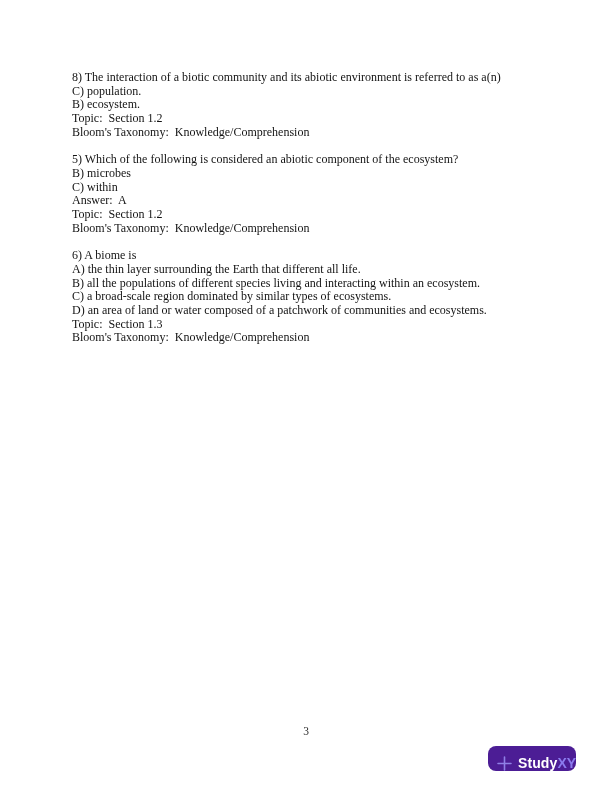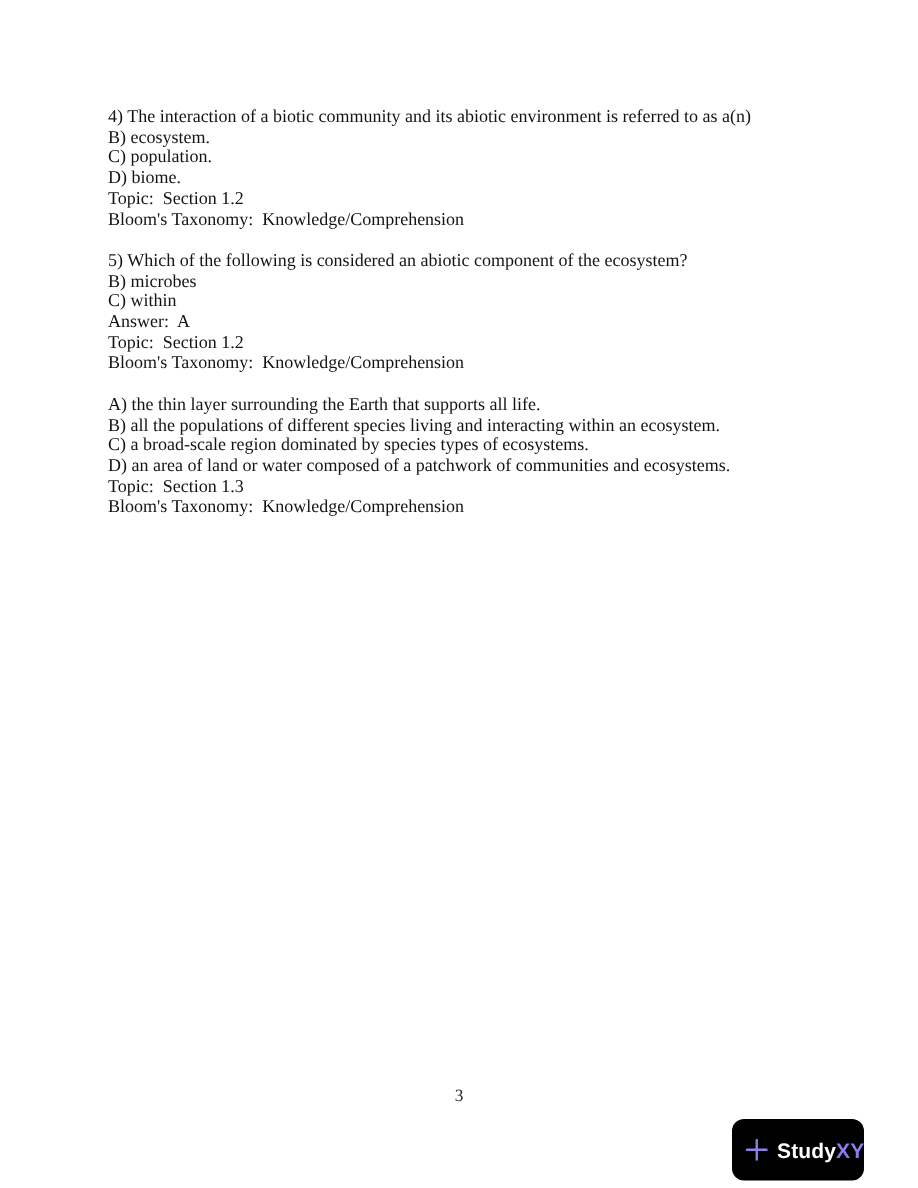--- a/index.html
+++ b/index.html
@@ -30,25 +30,25 @@
     width: 612px;
     text-align: center;
     font-size: 11.5px;
     color: #2b2b2b;
   }
   .badge {
     position: absolute;
     left: 488px;
     top: 746px;
     width: 88px;
-    height: 41px;
-    background: #000000;
+    height: 25px;
+    background: #4c1d95;
     border-radius: 8px;
     display: flex;
-    align-items: center;
+    align-items: flex-end;
     padding-left: 9px;
     font-family: "Liberation Sans", sans-serif;
   }
   .badge svg { display: block; flex: 0 0 auto; }
   .brand {
     margin-left: 6px;
     font-weight: bold;
     font-size: 14px;
     color: #ffffff;
     letter-spacing: 0.1px;
@@ -57,41 +57,41 @@
   .brand-xy { color: #8b7bee; }
 </style>
 </head>
 <body>
 
 <div class="page">
 
   <main class="content">
 
     <section class="q-block">
-      <div class="line">4) The interaction of a biotic community and its abiotic environment is referred to as a(n)</div>
+      <div class="line">8) The interaction of a biotic community and its abiotic environment is referred to as a(n)</div>
+      <div class="line">C) population.</div>
       <div class="line">B) ecosystem.</div>
-      <div class="line">C) population.</div>
-      <div class="line">D) biome.</div>
       <div class="line">Topic:  Section 1.2</div>
       <div class="line">Bloom's Taxonomy:  Knowledge/Comprehension</div>
     </section>
 
     <section class="q-block">
       <div class="line">5) Which of the following is considered an abiotic component of the ecosystem?</div>
       <div class="line">B) microbes</div>
       <div class="line">C) within</div>
       <div class="line">Answer:  A</div>
       <div class="line">Topic:  Section 1.2</div>
       <div class="line">Bloom's Taxonomy:  Knowledge/Comprehension</div>
     </section>
 
     <section class="q-block">
-      <div class="line">A) the thin layer surrounding the Earth that supports all life.</div>
+      <div class="line">6) A biome is</div>
+      <div class="line">A) the thin layer surrounding the Earth that different all life.</div>
       <div class="line">B) all the populations of different species living and interacting within an ecosystem.</div>
-      <div class="line">C) a broad-scale region dominated by species types of ecosystems.</div>
+      <div class="line">C) a broad-scale region dominated by similar types of ecosystems.</div>
       <div class="line">D) an area of land or water composed of a patchwork of communities and ecosystems.</div>
       <div class="line">Topic:  Section 1.3</div>
       <div class="line">Bloom's Taxonomy:  Knowledge/Comprehension</div>
     </section>
 
   </main>
 
   <footer class="footer">
     <span>3</span>
   </footer>

